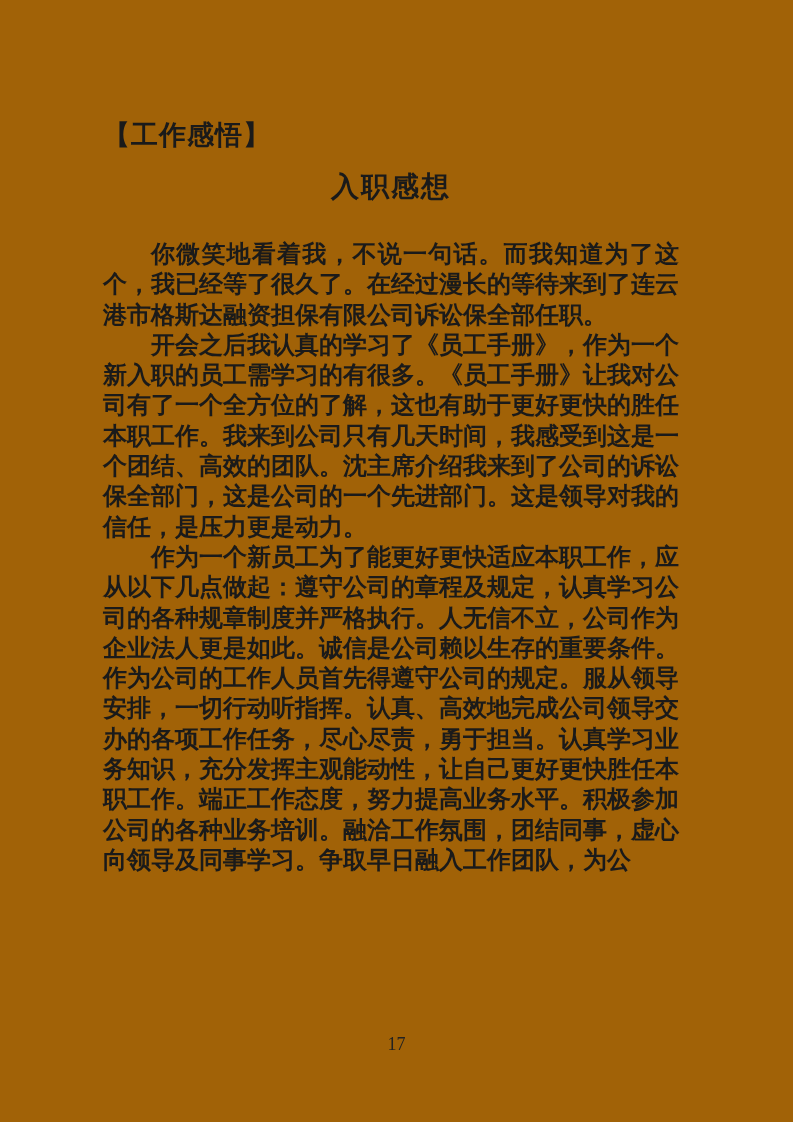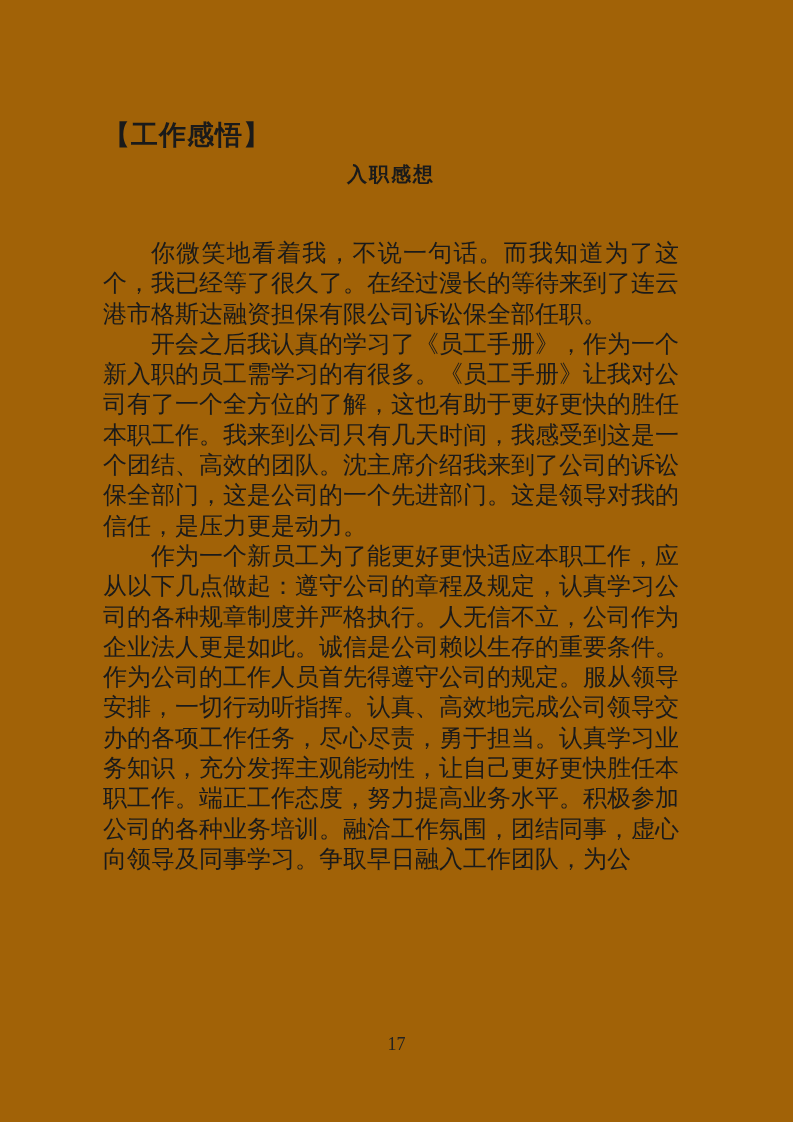--- a/index.html
+++ b/index.html
@@ -24,30 +24,31 @@
   }
   .section-tag {
     font-size: 27px;
     line-height: 34px;
     font-weight: bold;
     font-family: "Liberation Serif", serif;
     letter-spacing: 1px;
     margin: 0;
   }
   .doc-title {
-    font-size: 20px;
+    font-size: 28px;
     line-height: 36px;
     font-weight: bold;
     text-align: center;
     font-family: "DejaVu Sans", sans-serif;
     letter-spacing: 2px;
-    margin: 4px 0 0 0;
+    margin: 17px 0 0 0;
   }
   .body-text {
-    margin-top: 46px;
+    margin-top: 34px;
+    font-weight: bold;
   }
   .para {
     font-size: 24px;
     line-height: 30.3px;
     text-align: justify;
     text-justify: inter-ideograph;
     text-indent: 2em;
     margin: 0;
     word-break: break-all;
   }

